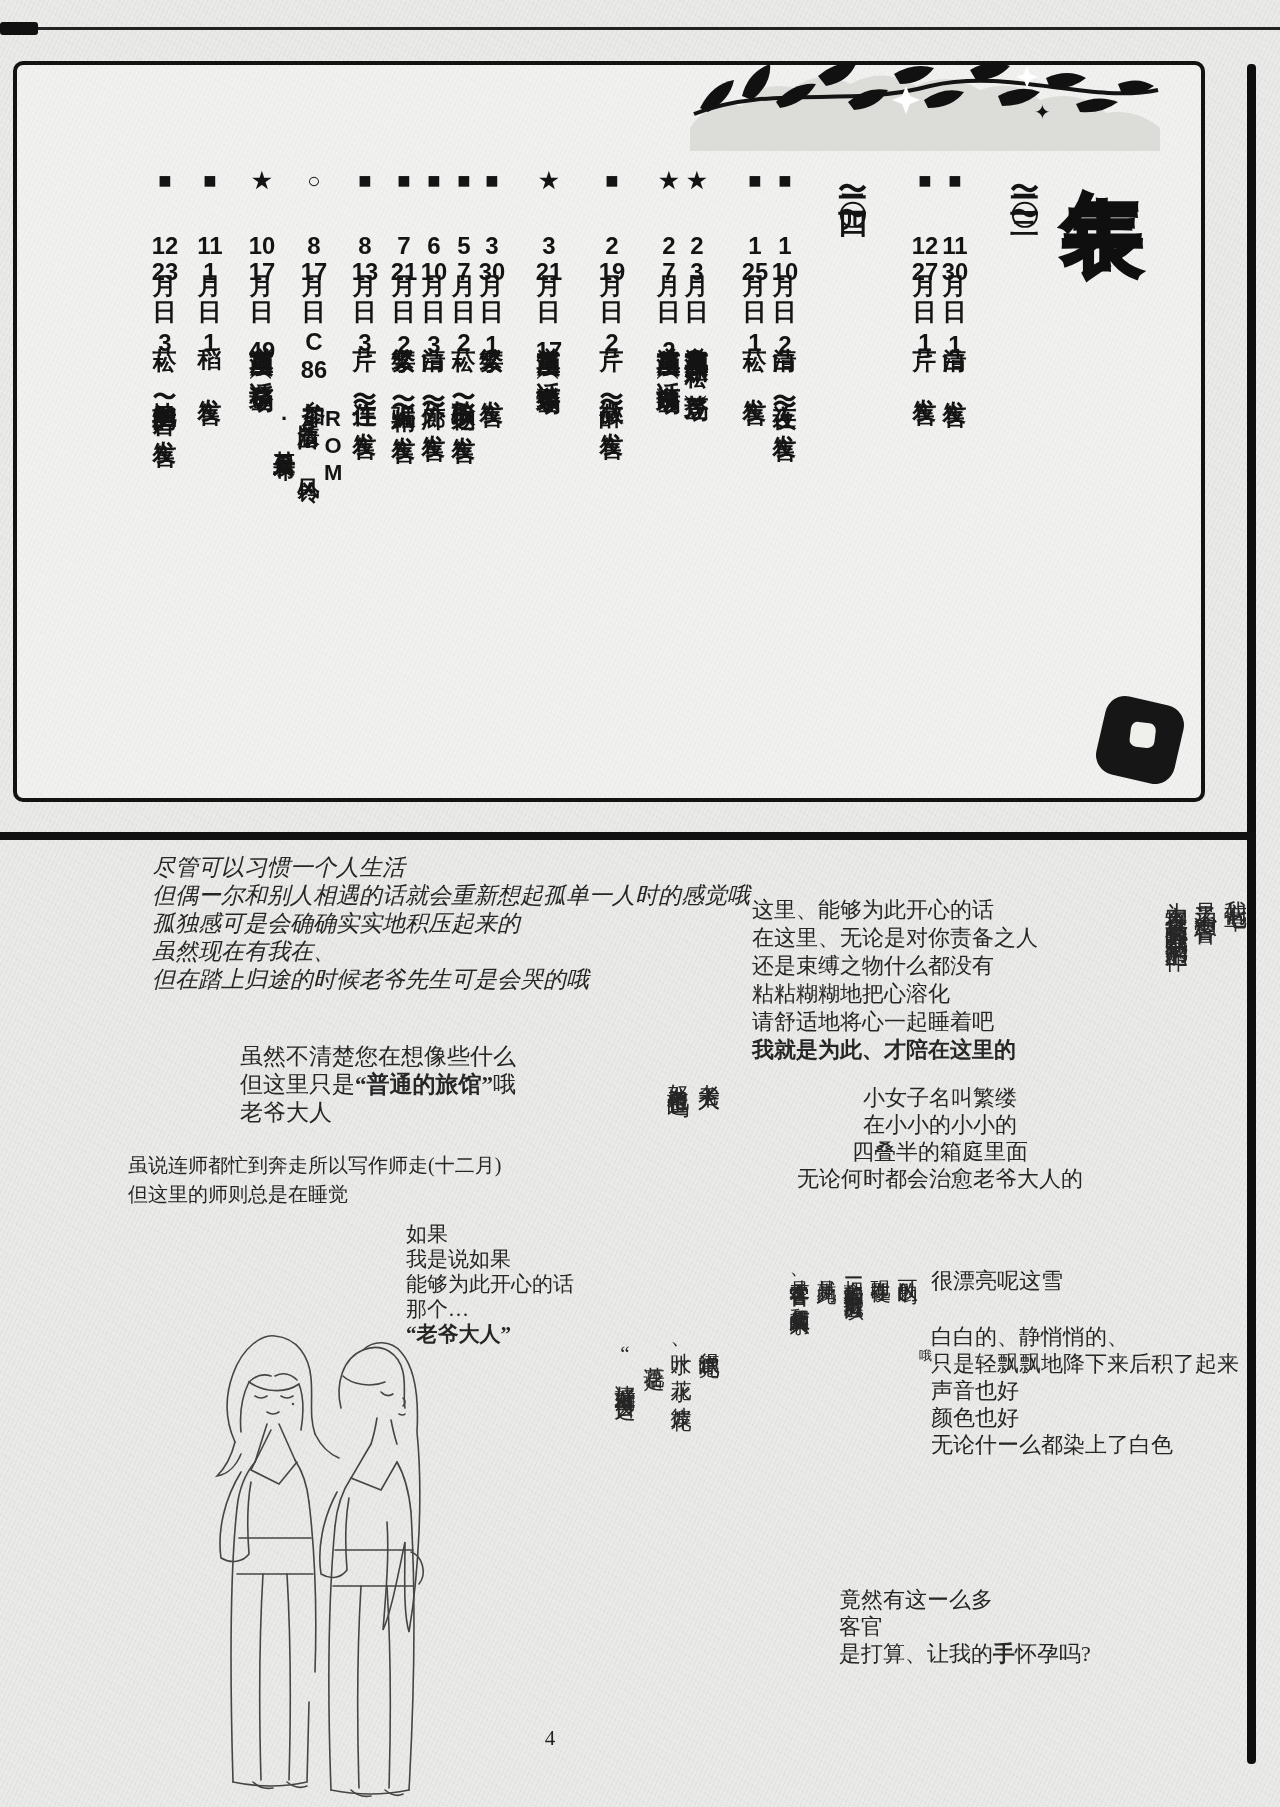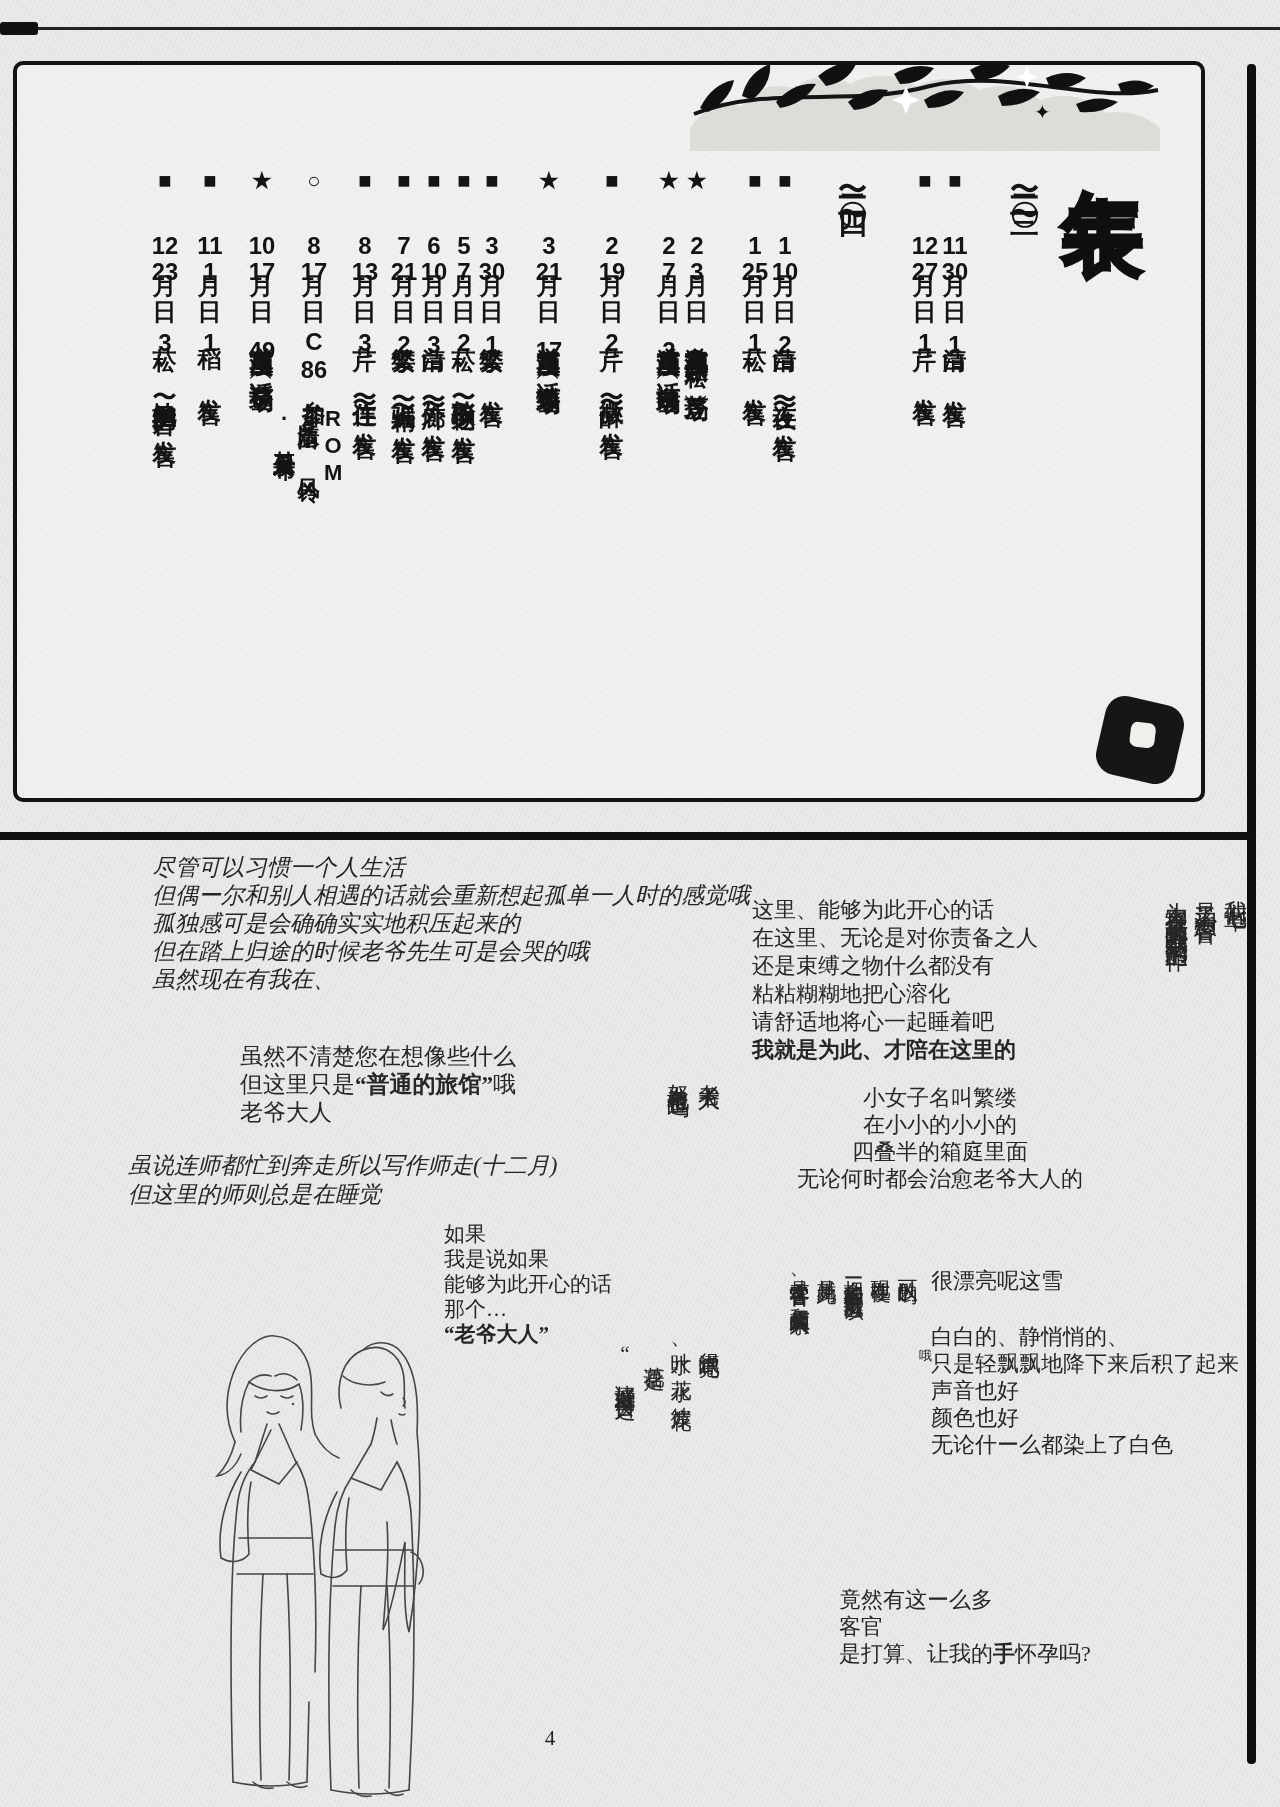--- a/index.html
+++ b/index.html
@@ -223,47 +223,47 @@
   <div class="rule-thick"></div>
 
   <div class="vtxt serif" style="left:1220px; top:882px; font-size:23px; letter-spacing:3px;">我们七草</div>
   <div class="vtxt serif" style="left:1190px; top:884px; font-size:23px; letter-spacing:3px;">是为了治愈客官、</div>
   <div class="vtxt serif" style="left:1161px; top:884px; font-size:23px; letter-spacing:3px;">为客官提供安稳的睡眠就是我们的工作</div>
 
   <div class="hblock serif fs23" style="left:152px; top:854px;font-style:italic;">
     <div>尽管可以习惯一个人生活</div>
     <div>但偶ー尔和别人相遇的话就会重新想起孤单一人时的感觉哦</div>
     <div>孤独感可是会确确实实地积压起来的</div>
+    <div>虽然现在有我在、</div>
     <div>但在踏上归途的时候老爷先生可是会哭的哦</div>
-    <div>虽然现在有我在、</div>
   </div>
 
   <div class="hblock serif fs22" style="left:752px; top:896px;">
     <div>这里、能够为此开心的话</div>
     <div>在这里、无论是对你责备之人</div>
     <div>还是束缚之物什么都没有</div>
     <div>粘粘糊糊地把心溶化</div>
     <div>请舒适地将心一起睡着吧</div>
     <div class="b">我就是为此、才陪在这里的</div>
   </div>
 
   <div class="hblock serif fs23" style="left:240px; top:1043px;">
     <div>虽然不清楚您在想像些什么</div>
     <div>
       <span>但这里只是</span><span class="b">“普通的旅馆”</span><span>哦</span>
     </div>
     <div>老爷大人</div>
   </div>
 
-  <div class="hblock serif" style="left:128px; top:1151px; font-size:23px; line-height:29px;font-style:italic;">
+  <div class="hblock serif" style="left:128px; top:1151px; font-size:20px; line-height:29px;">
     <div>虽说连师都忙到奔走所以写作师走(十二月)</div>
     <div>但这里的师则总是在睡觉</div>
   </div>
 
-  <div class="hblock serif fs21" style="left:444px; top:1222px;">
+  <div class="hblock serif fs21" style="left:406px; top:1222px;">
     <div>如果</div>
     <div>我是说如果</div>
     <div>能够为此开心的话</div>
     <div>那个…</div>
     <div class="b">“老爷大人”</div>
   </div>
 
   <div class="vtxt serif" style="left:694px; top:1066px; font-size:22px; letter-spacing:2px;">老爷大人…</div>
   <div class="vtxt serif" style="left:663px; top:1066px; font-size:22px; letter-spacing:2px;">努力地色色过了吗</div>
 

